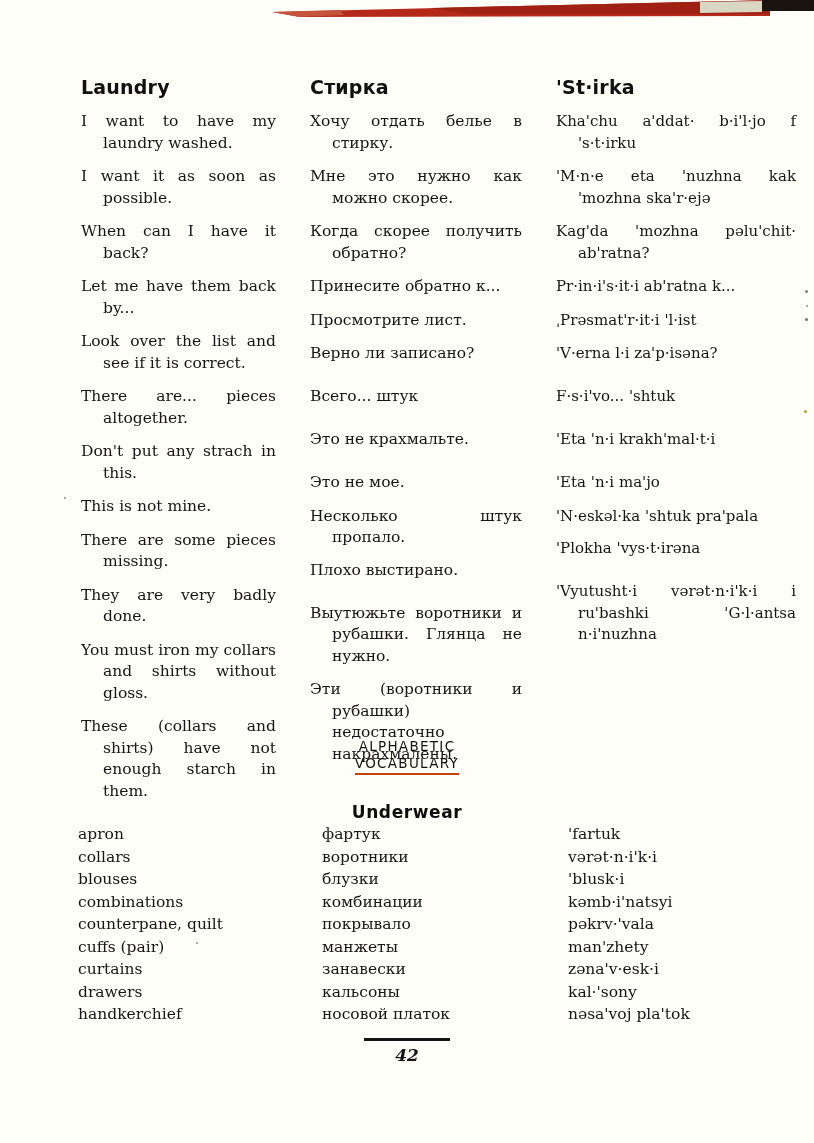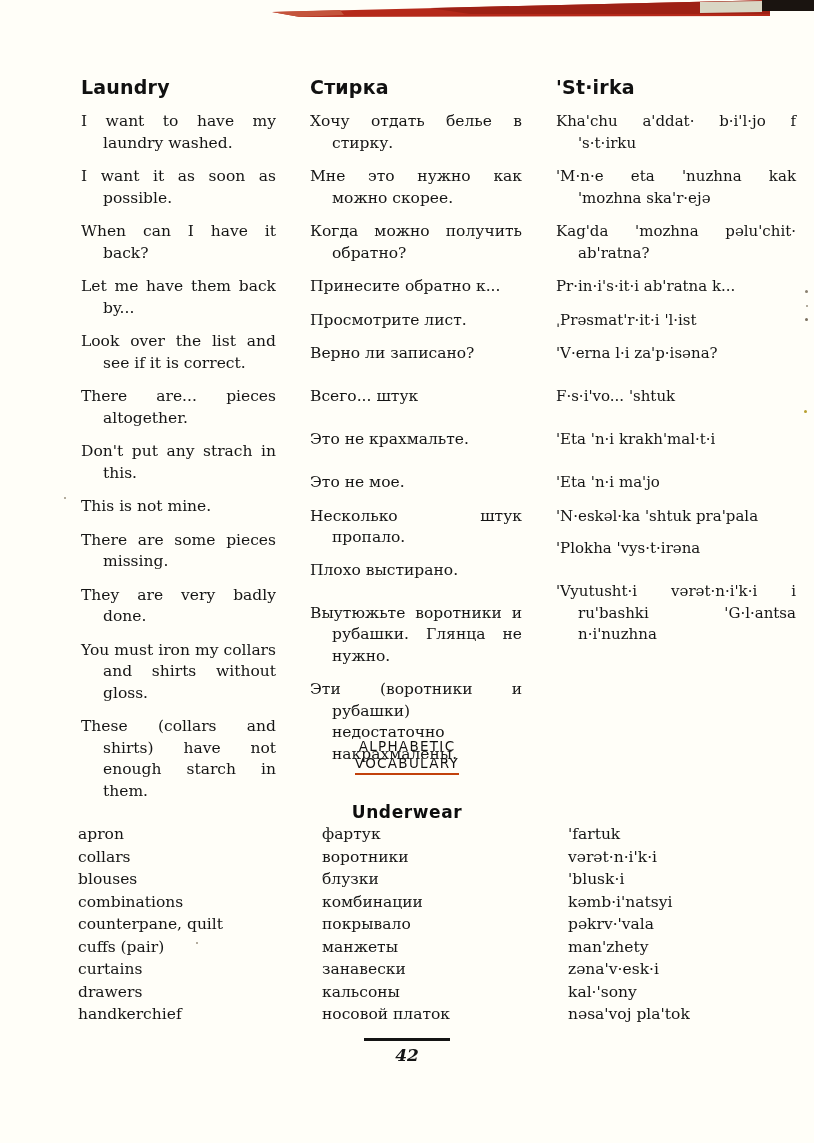--- a/index.html
+++ b/index.html
@@ -195,21 +195,21 @@
       <p class="entry">There are some pieces missing.</p>
       <p class="entry">They are very badly done.</p>
       <p class="entry">You must iron my collars and shirts without gloss.</p>
       <p class="entry">These (collars and shirts) have not enough starch in them.</p>
     </div>
 
     <div class="col col-ru">
       <div class="col-head">Стирка</div>
       <p class="entry">Хочу отдать белье в стирку.</p>
       <p class="entry">Мне это нужно как можно скорее.</p>
-      <p class="entry">Когда можно получить обратно?</p>
+      <p class="entry">Когда скорее получить обратно?</p>
       <p class="entry">Принесите обратно к...</p>
       <p class="entry">Просмотрите лист.</p>
       <p class="entry">Верно ли записано?</p>
       <p class="entry gap-1">Всего... штук</p>
       <p class="entry gap-1">Это не крахмальте.</p>
       <p class="entry gap-1">Это не мое.</p>
       <p class="entry">Несколько штук пропало.</p>
       <p class="entry gap-half">Плохо выстирано.</p>
       <p class="entry gap-1">Выутюжьте воротники и рубашки. Глянца не нужно.</p>
       <p class="entry">Эти (воротники и рубашки) недостаточно накрахмалены.</p>

